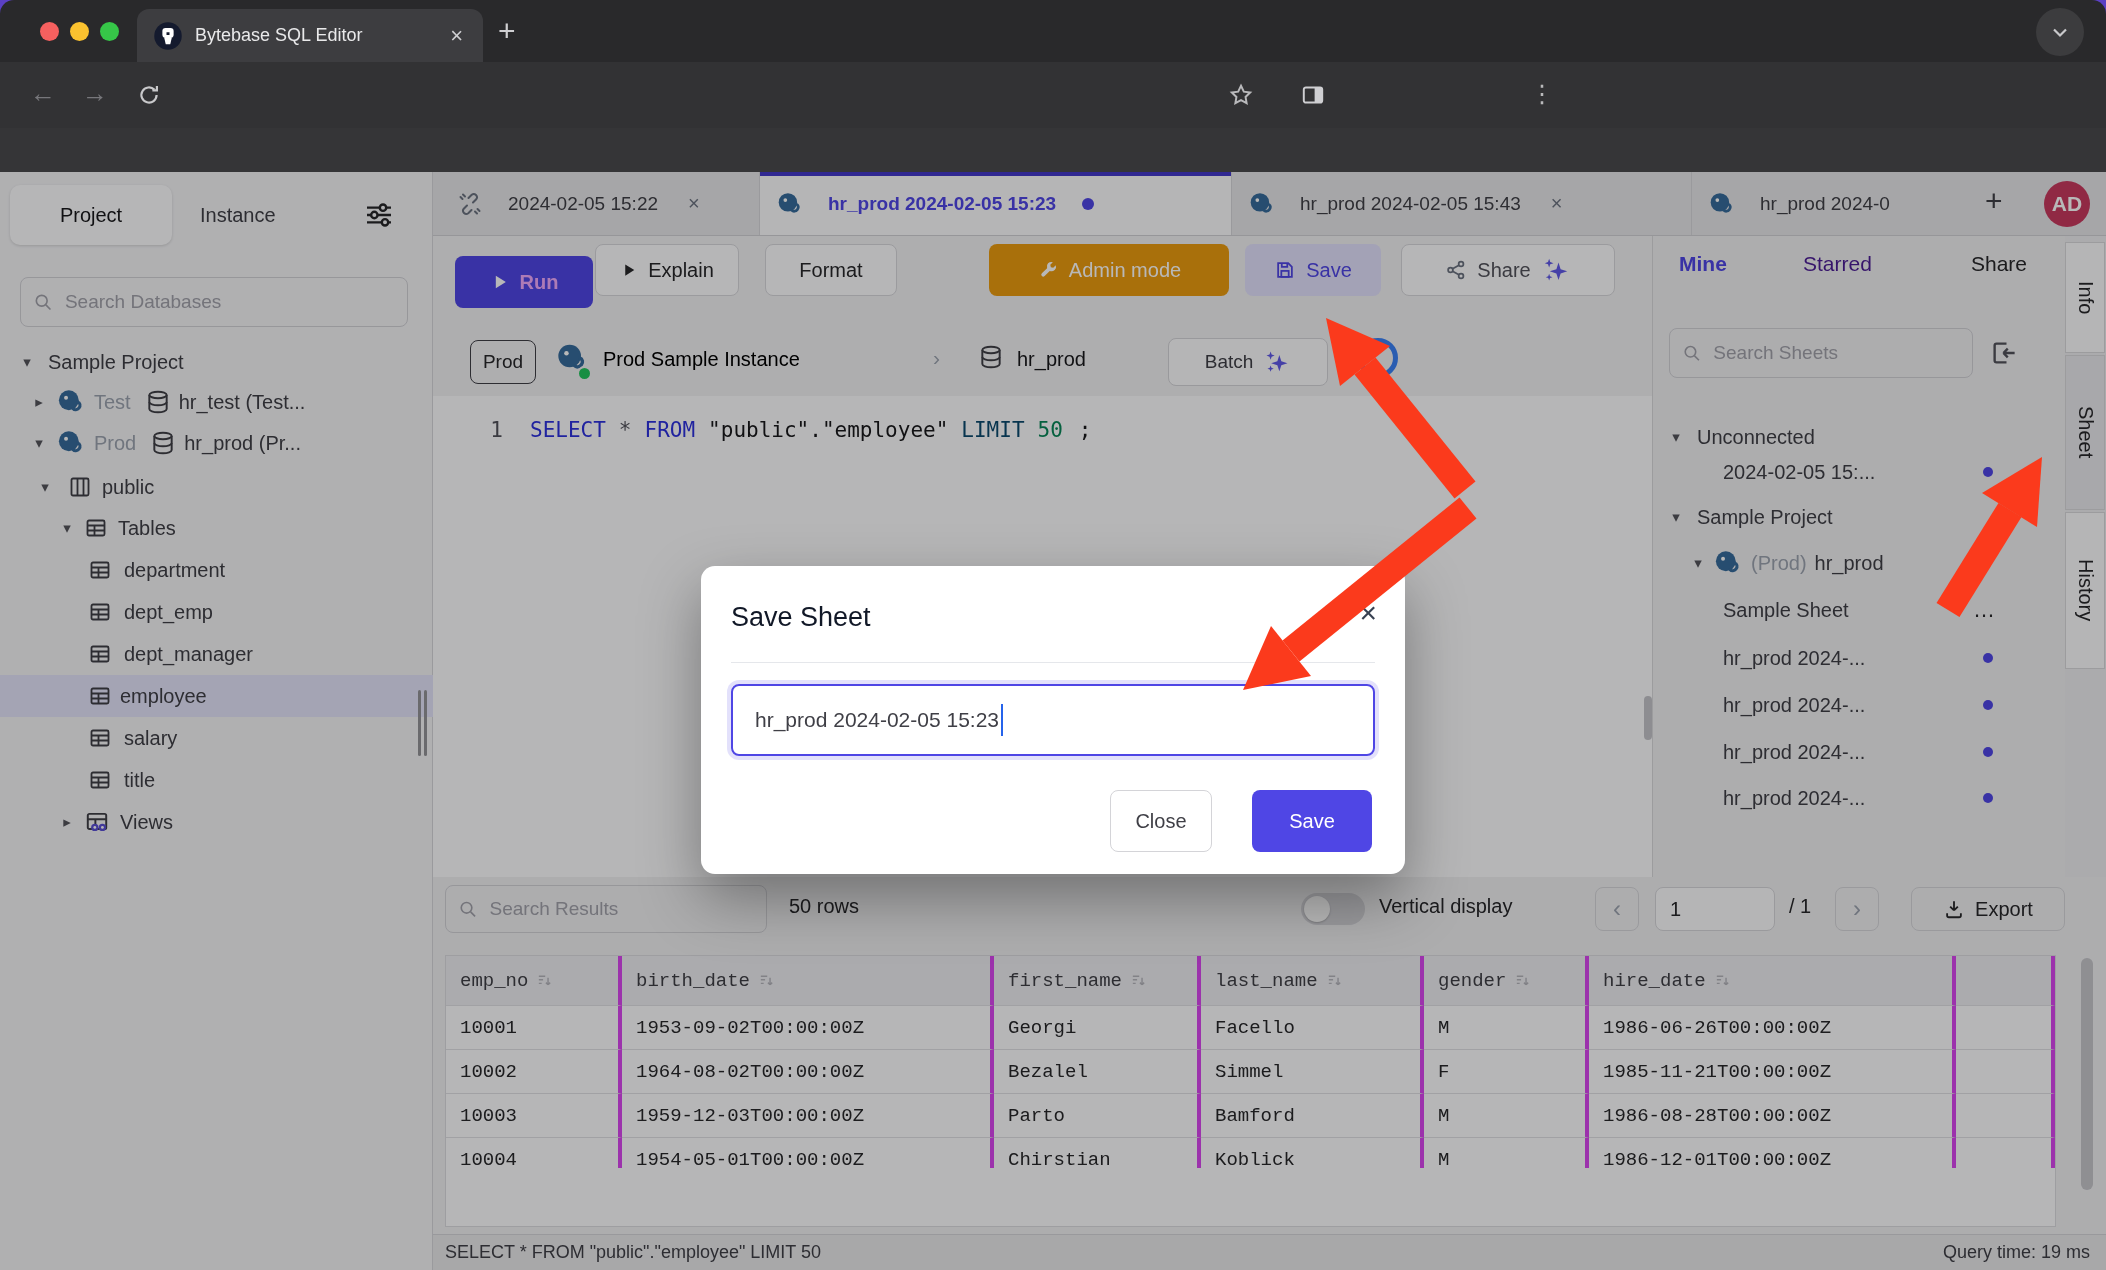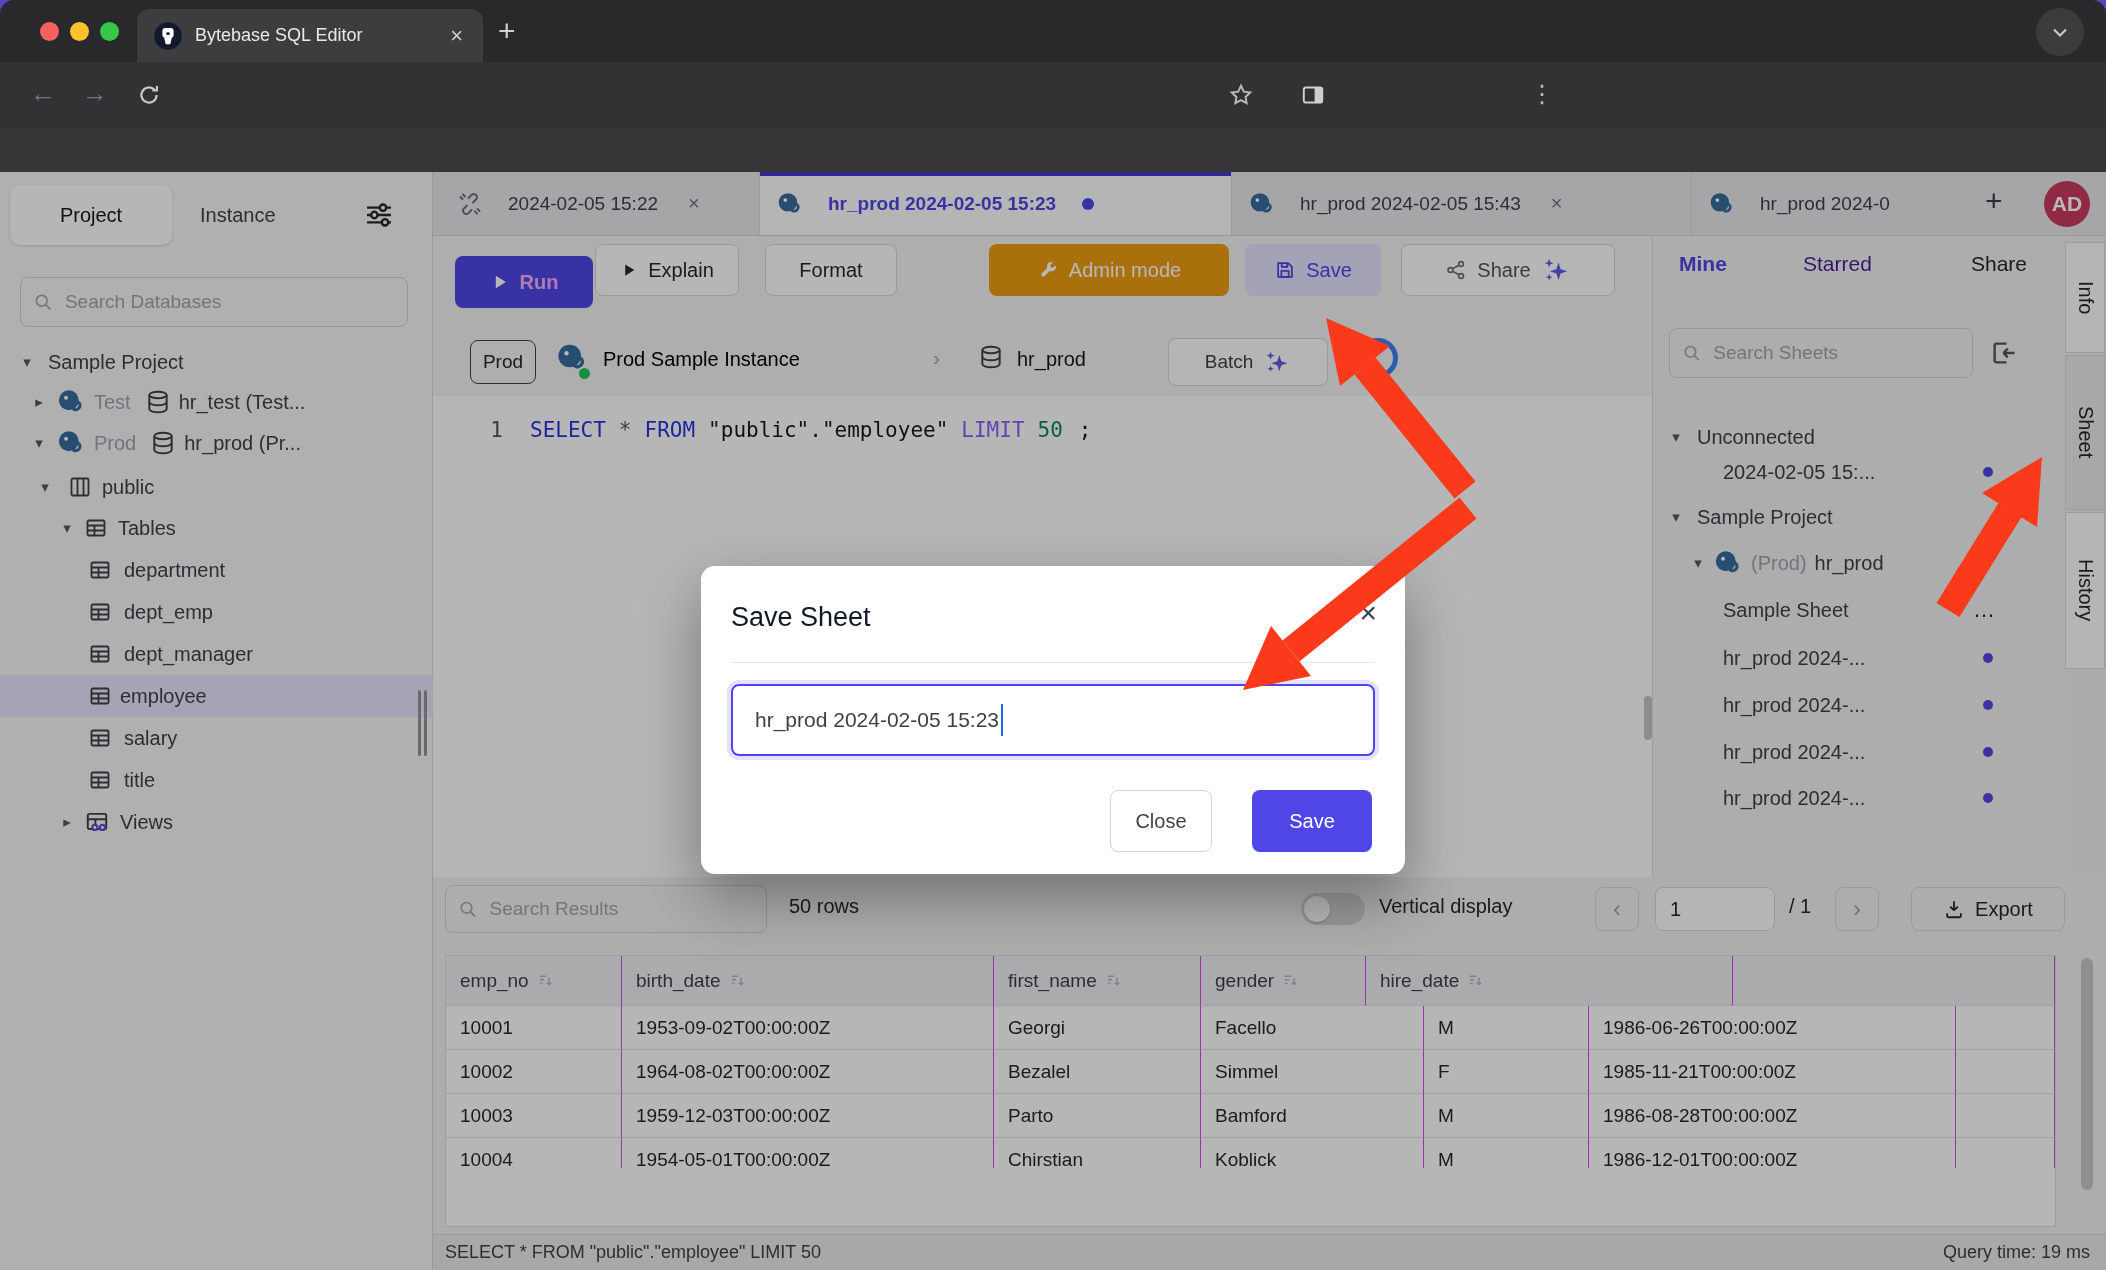--- a/index.html
+++ b/index.html
@@ -46,21 +46,21 @@
   .chip{position:absolute;display:flex;align-items:center;justify-content:center;gap:10px;border-radius:8px;box-sizing:border-box;font-size:19px}
   .editor{left:0;top:160px;width:1219px;height:481px;background:#fdfdfe}
   .code{font-family:"DejaVu Sans Mono",monospace;font-size:21px}
   
   .results{left:433px;top:705px;width:1673px;height:357px;background:#f0f0f2}
   .pgbtn{border:1px solid #d6d6da;border-radius:8px;width:44px;height:44px;display:flex;align-items:center;justify-content:center;color:#9ca3af;font-size:24px;box-sizing:border-box}
   .tblwrap{left:12px;top:78px;width:1611px;height:272px;background:#fdfdfe;border:1px solid #dcdce0;box-sizing:border-box}
   .grid{position:absolute;left:0;top:0;width:1609px;height:212px;overflow:hidden}
   .grow{display:flex;height:44px}
   .ghead{display:flex;height:50px;background:#eeeef1}
-  .gc{box-sizing:border-box;border-right:1px solid #d946ef;border-bottom:1px solid #dfdfe3;display:flex;align-items:center;padding:0 14px;font-family:Liberation Sans, sans-serif;font-size:19px;color:#27272a;gap:8px}
+  .gc{box-sizing:border-box;border-right:4px solid #d946ef;border-bottom:1px solid #dfdfe3;display:flex;align-items:center;padding:0 14px;font-family:Liberation Mono, monospace;font-size:19px;color:#27272a;gap:8px}
   .ghead .gc{color:#3f3f46}
   .c1{width:176px}.c2{width:372px}.c3{width:207px}.c4{width:223px}.c5{width:165px}.c6{width:367px}.c7{flex:1}
   .statusbar{left:433px;top:1062px;width:1673px;height:36px;background:#e9e9eb;border-top:1px solid #d4d4d8;box-sizing:border-box;display:flex;align-items:center;font-size:18px;color:#3f3f46}
   
   .sheetpanel{left:1653px;top:64px;width:412px;height:641px;background:#f0f0f2}
   .srow{position:absolute;left:0;width:412px;height:40px;display:flex;align-items:center;font-size:20px;color:#3f3f46}
   .sdot{width:10px;height:10px;border-radius:50%;background:#4f46e5;flex:none}
   
   .rail{left:2065px;top:64px;width:41px;height:641px;background:#eeeef0}
   .railtab{position:absolute;left:0;width:40px;background:#fbfbfd;border:1px solid #d8d8dc;box-sizing:border-box;display:flex;align-items:center;justify-content:center;writing-mode:vertical-rl;font-size:20px;color:#27272a}
@@ -433,21 +433,21 @@
 
       <div class="ab editor">
         <div class="flex code" style="position:absolute;left:0;top:22px;gap:0">
           <span style="width:70px;text-align:right;color:#52525b">1</span>
           <span style="width:27px"></span>
           <span class="flex" style="gap:13px">
             <span style="color:#2d31dd">SELECT</span>
             <span style="color:#52525b">*</span>
             <span style="color:#2d31dd">FROM</span>
             <span style="color:#18181b">"public"."employee"</span>
-            <span style="color:#8b5cf6">LIMIT</span>
+            <span style="color:#0c4a6e">LIMIT</span>
             <span class="flex" style="gap:16px">
               <span style="color:#098658">50</span>
               <span style="color:#18181b">;</span>
             </span>
           </span>
         </div>
       </div>
       <div class="ab" style="left:1211px;top:460px;width:8px;height:44px;background:#c4c4c9;border-radius:4px"></div>
     </div>
 
@@ -484,20 +484,26 @@
                 </svg>
               </div>
             <div class="gc c2">
                 <span>birth_date</span>
                 <svg width="17" height="17">
                   <use href="#i-sort"></use>
                 </svg>
               </div>
             <div class="gc c3">
                 <span>first_name</span>
+                <svg width="17" height="17">
+                  <use href="#i-sort"></use>
+                </svg>
+              </div>
+            <div class="gc c4">
+                <span>last_name</span>
                 <svg width="17" height="17">
                   <use href="#i-sort"></use>
                 </svg>
               </div>
             <div class="gc c5">
                 <span>gender</span>
                 <svg width="17" height="17">
                   <use href="#i-sort"></use>
                 </svg>
               </div>

